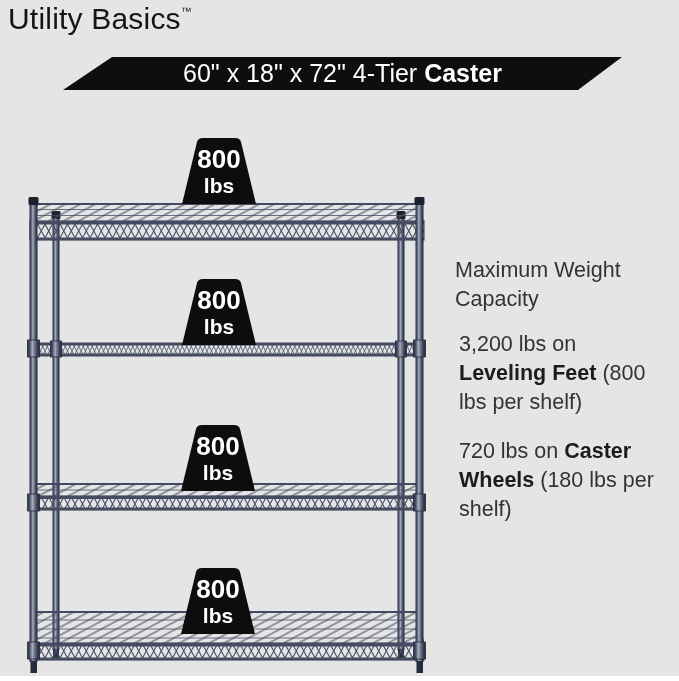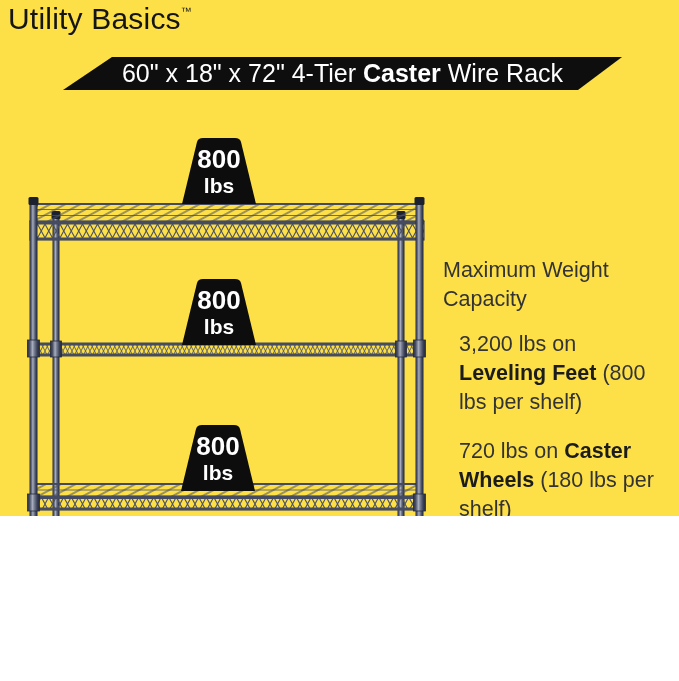--- a/index.html
+++ b/index.html
@@ -1,17 +1,17 @@
 <!DOCTYPE html>
 <html><head>
 <meta charset="utf-8">
 <style>
   html,body{margin:0;padding:0;background:#ffffff;}
   #stage{
-    position:relative;width:679px;height:516px;background:#fde047;overflow:hidden;
+    position:relative;width:679px;height:676px;background:#e5e5e5;overflow:hidden;
     font-family:"Liberation Sans", sans-serif;
   }
   
   .logo{
     position:absolute;left:8px;top:2px;font-size:30px;color:#141414;
     letter-spacing:0.2px;
   }
   .logo sup{font-size:11px;vertical-align:14px;letter-spacing:0;}
   
   .banner{
@@ -21,41 +21,40 @@
     display:flex;align-items:center;justify-content:center;
     color:#ffffff;font-size:25px;
   }
   .banner span{white-space:pre;}
   .banner .b{font-weight:bold;}
   
   .info{
     position:absolute;left:443px;top:256px;width:222px;
     font-size:21.5px;line-height:29px;color:#333333;
   }
-  .info .heading{margin:0 0 16px 0;}
+  .info .heading{margin:0 0 16px 12px;}
   .info p.spec{margin:0 0 20px 16px;}
   .info strong{color:#1c1c1c;}
   
   .rack-svg{position:absolute;left:0;top:0;}
   .badge-num{font-family:"Liberation Sans",sans-serif;font-weight:bold;font-size:26px;fill:#ffffff;}
   .badge-unit{font-family:"Liberation Sans",sans-serif;font-weight:bold;font-size:21px;fill:#ffffff;}
 </style>
 </head>
 <body>
 
 <div id="stage">
 
   <div class="logo">
     <span>Utility Basics</span><sup>™</sup>
   </div>
 
   <div class="banner">
     <span>60" x 18" x 72" 4-Tier </span>
       <span class="b">Caster</span>
-      <span> Wire Rack</span>
   </div>
 
   <svg class="rack-svg" width="679" height="681" viewBox="0 0 679 681">
     <defs>
       <linearGradient id="postGrad" x1="0" y1="0" x2="1" y2="0">
         <stop offset="0" stop-color="#2a2e40"></stop>
         <stop offset="0.18" stop-color="#4a5066"></stop>
         <stop offset="0.42" stop-color="#a8adbd"></stop>
         <stop offset="0.55" stop-color="#7c8296"></stop>
         <stop offset="0.8" stop-color="#3c4257"></stop>

